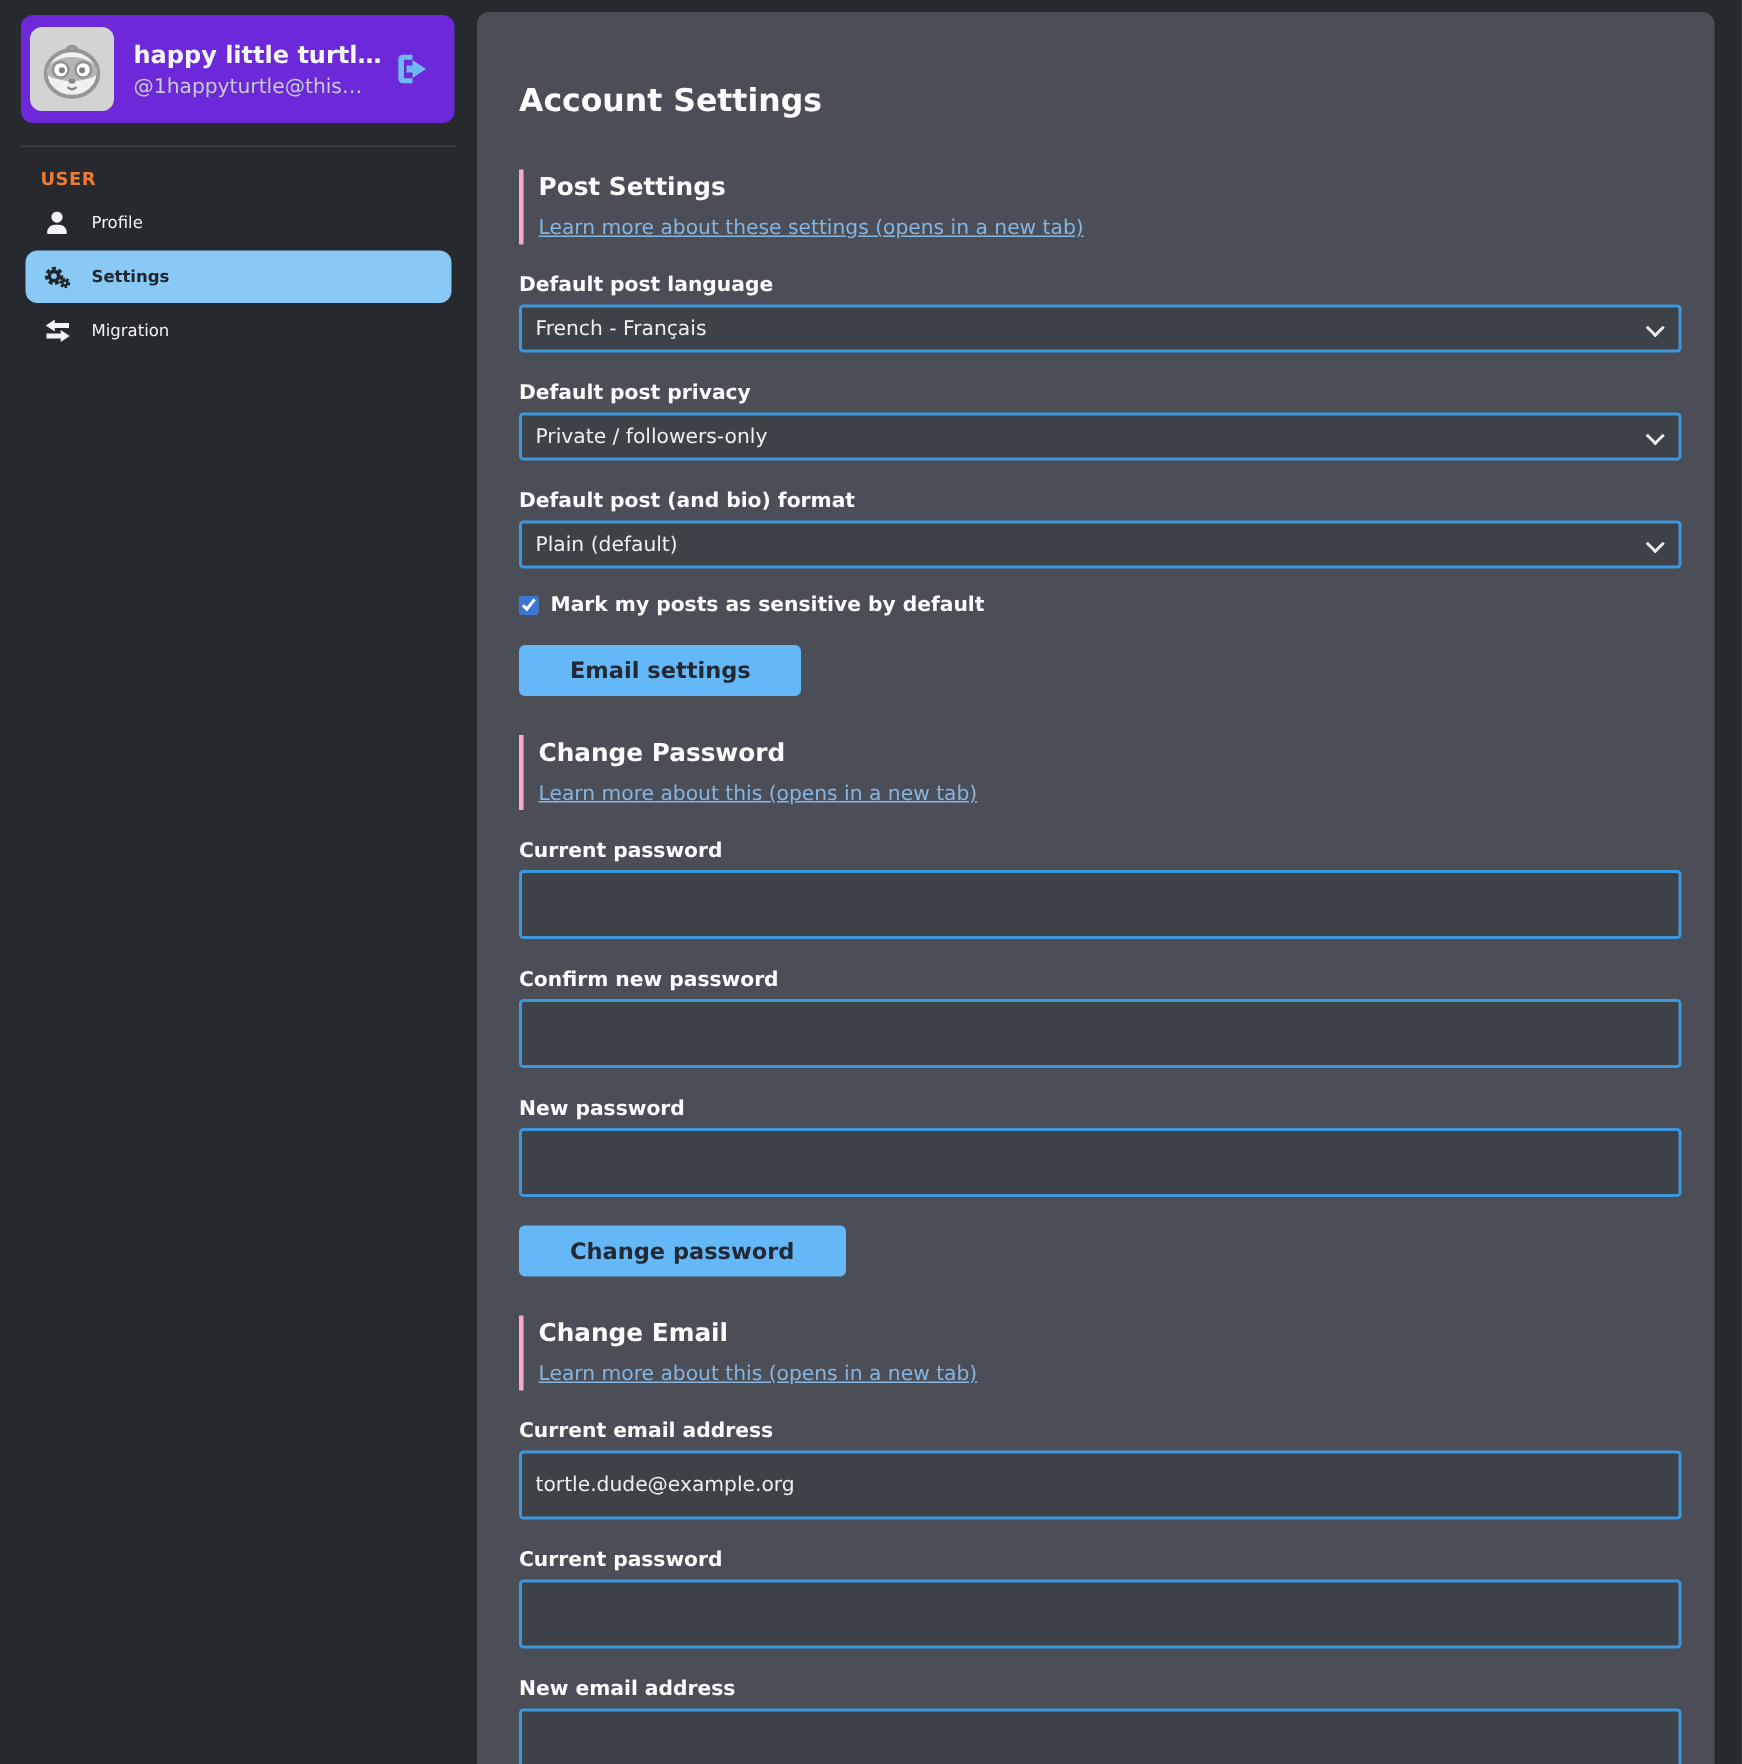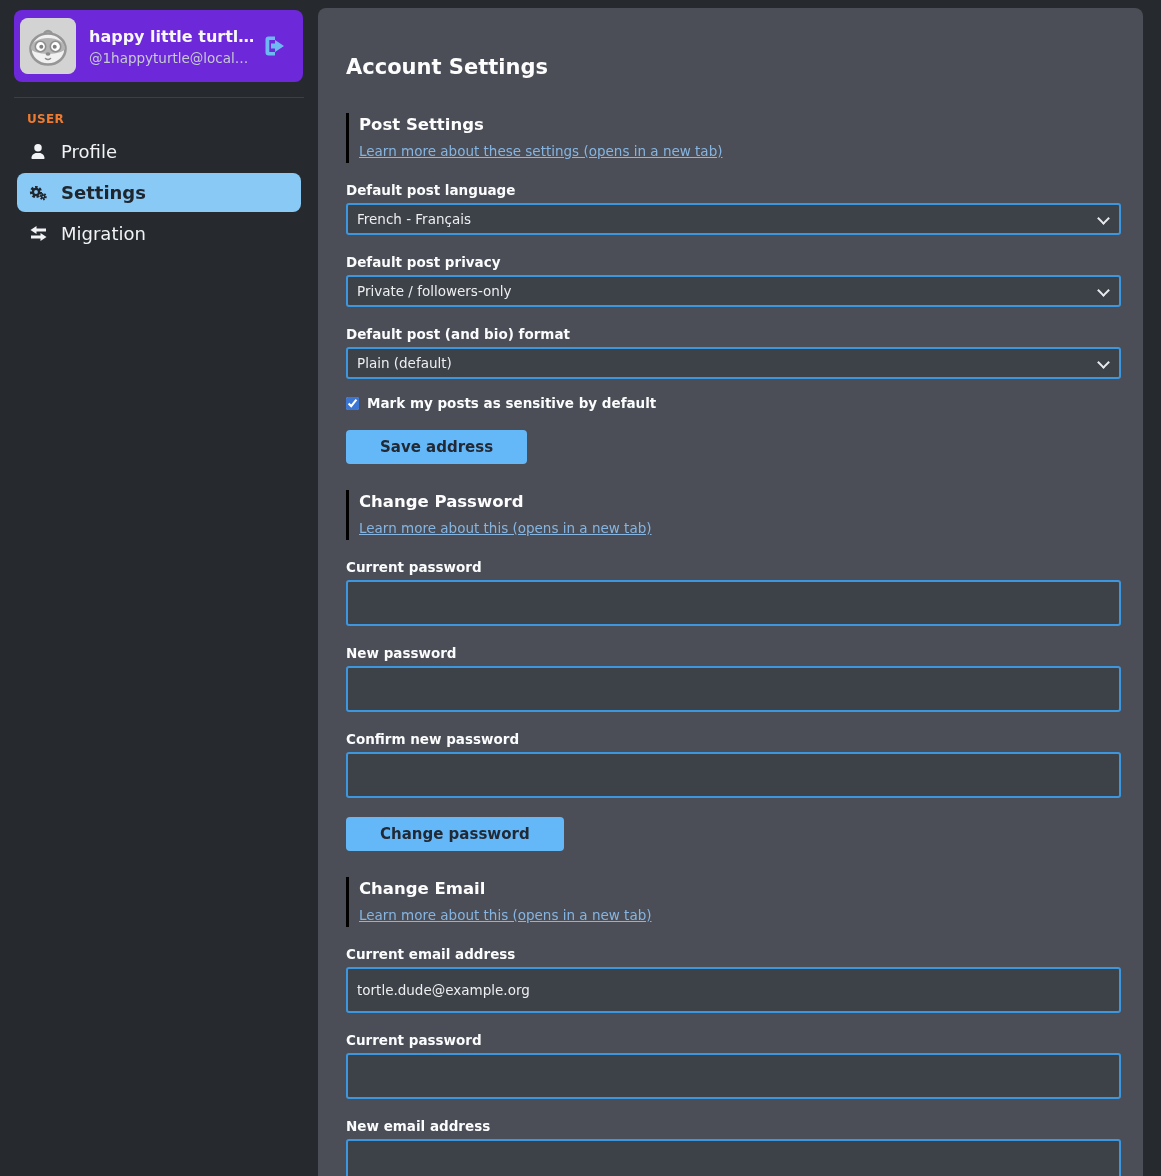--- a/index.html
+++ b/index.html
@@ -20,33 +20,33 @@
   .avatar{width:56px;height:56px;border-radius:8px;overflow:hidden;flex:none;background:#d3d3d3;}
   .user-meta{min-width:0;}
   .user-name{font-size:16px;font-weight:bold;color:#f6f7f9;margin-bottom:4px;white-space:nowrap;}
   .user-handle{font-size:13.5px;color:#c6cbd1;white-space:nowrap;}
   .logout-btn{margin-left:auto;background:none;border:none;padding:0;cursor:pointer;line-height:0;}
   .divider{border:none;border-top:1px solid #3c4046;margin:15px 14px 0;}
   .nav-label{margin:14px 0 6px 27px;color:#ee7b30;font-size:12px;font-weight:bold;letter-spacing:.3px;}
   .nav{display:flex;flex-direction:column;gap:2px;}
   .nav-item{
     display:flex;align-items:center;gap:14px;margin:0 17px;padding:9px 12px;
-    border-radius:8px;color:#f2f3f5;font-size:18px;cursor:pointer;text-decoration:none;
+    border-radius:8px;color:#f2f3f5;font-size:11px;cursor:pointer;text-decoration:none;
   }
   .nav-item .ico{width:18px;display:inline-flex;justify-content:center;line-height:0;}
   .nav-item.active{background:#88c9f5;color:#20262e;font-weight:bold;}
 
   
   .panel{
     flex:1;margin:8px 18px 13px 0;background:#4b4e56;border-radius:8px;
     padding:47px 22px 28px 28px;box-sizing:border-box;
   }
   .page-title{margin:0;font-size:21px;font-weight:bold;color:#fdfdfe;}
 
-  .section-head{margin-top:26px;border-left:3px solid #000000;padding:2px 0 3px 10px;}
+  .section-head{margin-top:26px;border-left:3px solid #f9a8d4;padding:2px 0 3px 10px;}
   .section-head.first{margin-top:34px;}
   .section-head h2{margin:0 0 7px;font-size:16.5px;font-weight:bold;color:#fdfdfe;}
   .section-head a{color:#86b5e2;font-size:13.5px;text-decoration:underline;}
 
   .field{margin-top:19px;}
   .field-label{display:block;font-size:13.5px;font-weight:bold;color:#fbfcfd;margin-bottom:5px;}
   .control{position:relative;}
   select.ctl,input.ctl{
     box-sizing:border-box;width:100%;height:46px;
     background:#3d4148;border:2px solid #3d97de;border-radius:3px;
@@ -87,21 +87,21 @@
           <circle cx="20.5" cy="28.5" r="5.2" fill="#ffffff" stroke="#8f8f8f" stroke-width="1.6"></circle>
           <circle cx="35.5" cy="28.5" r="5.2" fill="#ffffff" stroke="#8f8f8f" stroke-width="1.6"></circle>
           <circle cx="21.3" cy="28.8" r="2" fill="#7d7d7d"></circle>
           <circle cx="34.7" cy="28.8" r="2" fill="#7d7d7d"></circle>
           <ellipse cx="28" cy="36" rx="2.4" ry="1.7" fill="#8a8a8a"></ellipse>
           <path d="M25.5 40.5 q2.5 2 5 0" fill="none" stroke="#8a8a8a" stroke-width="1.6" stroke-linecap="round"></path>
         </svg>
       </div>
       <div class="user-meta">
         <div class="user-name">happy little turtl…</div>
-        <div class="user-handle">@1happyturtle@local…</div>
+        <div class="user-handle">@1happyturtle@this…</div>
       </div>
       <button class="logout-btn">
         <svg width="26" height="22" viewBox="0 0 26 22">
           <path d="M12 1.5H5.5a3 3 0 0 0-3 3v13a3 3 0 0 0 3 3H12v-3.4H6.3V4.9H12z" fill="#6db9f2"></path>
           <path d="M12 5l9 6-9 6v-3.6H8v-4.8h4z" fill="#6db9f2"></path>
         </svg>
       </button>
     </div>
 
     <hr class="divider">
@@ -184,45 +184,45 @@
           </select>
           <span class="chevron"></span>
         </div>
       </div>
 
       <div class="check-row">
         <input type="checkbox" id="sensitive-cb" checked="checked" style="">
         <label for="sensitive-cb">Mark my posts as sensitive by default</label>
       </div>
 
-      <button class="btn">Save address</button>
+      <button class="btn">Email settings</button>
     </section>
 
     <section>
       <div class="section-head">
         <h2>Change Password</h2>
         <a href="#">Learn more about this (opens in a new tab)</a>
       </div>
 
       <div class="field">
         <label class="field-label">Current password</label>
         <div class="control">
           <input type="password" class="ctl" value="" style="">
         </div>
       </div>
 
       <div class="field">
+        <label class="field-label">Confirm new password</label>
+        <div class="control">
+          <input type="password" class="ctl" value="" style="">
+        </div>
+      </div>
+
+      <div class="field">
         <label class="field-label">New password</label>
-        <div class="control">
-          <input type="password" class="ctl" value="" style="">
-        </div>
-      </div>
-
-      <div class="field">
-        <label class="field-label">Confirm new password</label>
         <div class="control">
           <input type="password" class="ctl" value="" style="">
         </div>
       </div>
 
       <button class="btn">Change password</button>
     </section>
 
     <section>
       <div class="section-head">

